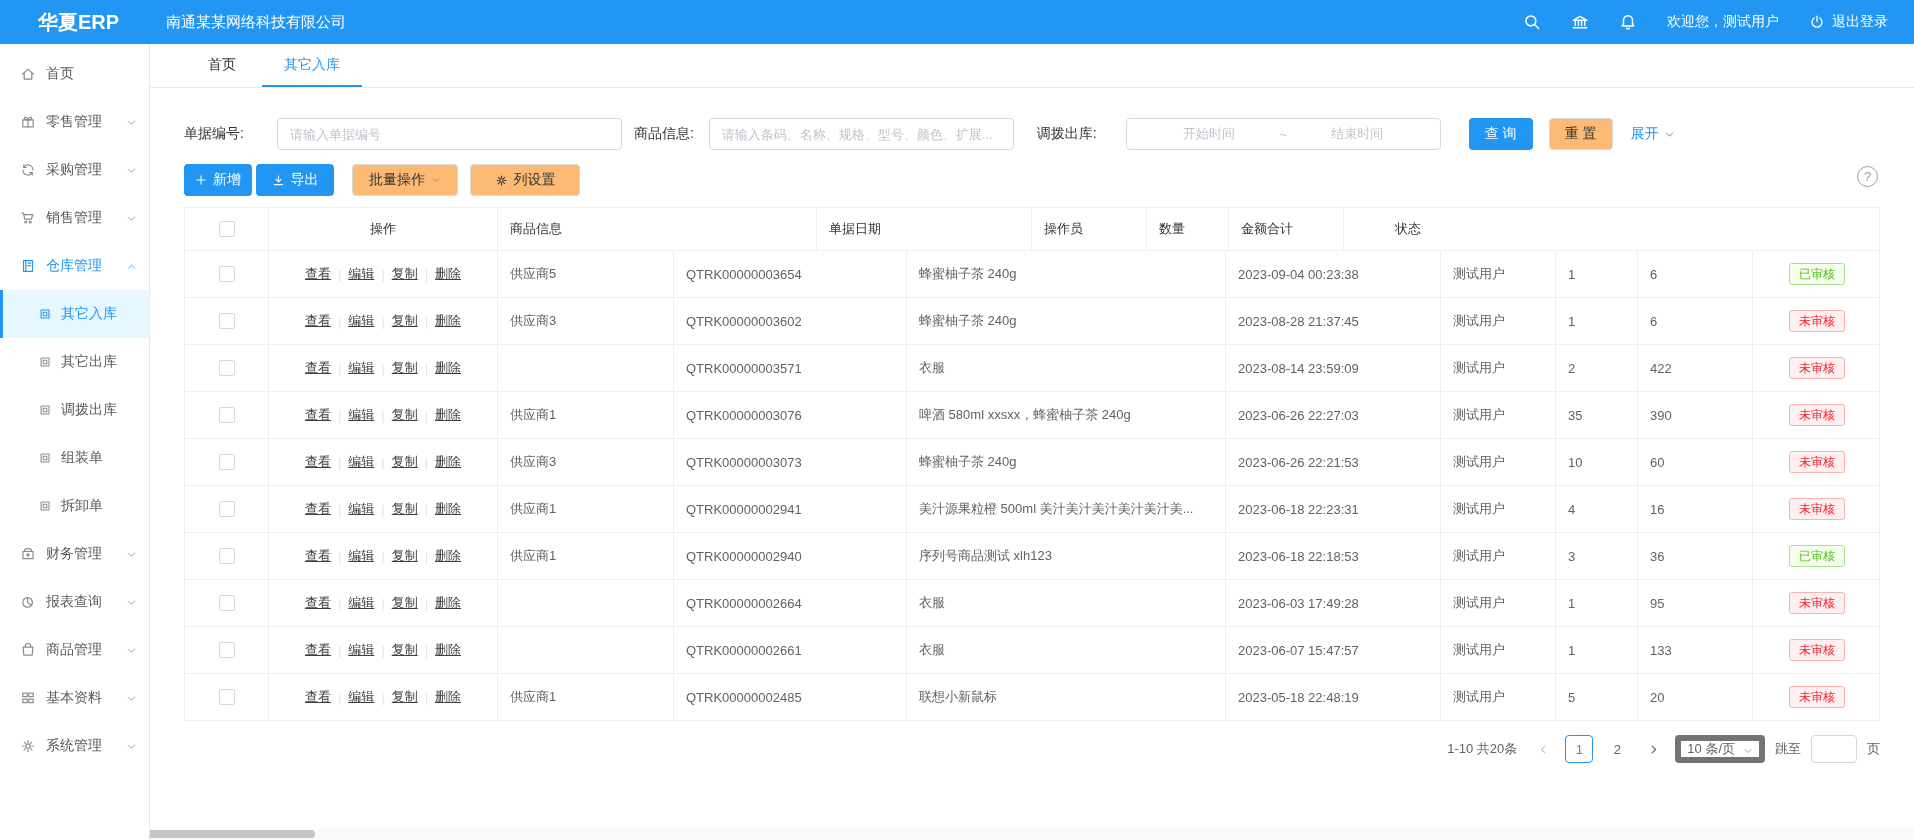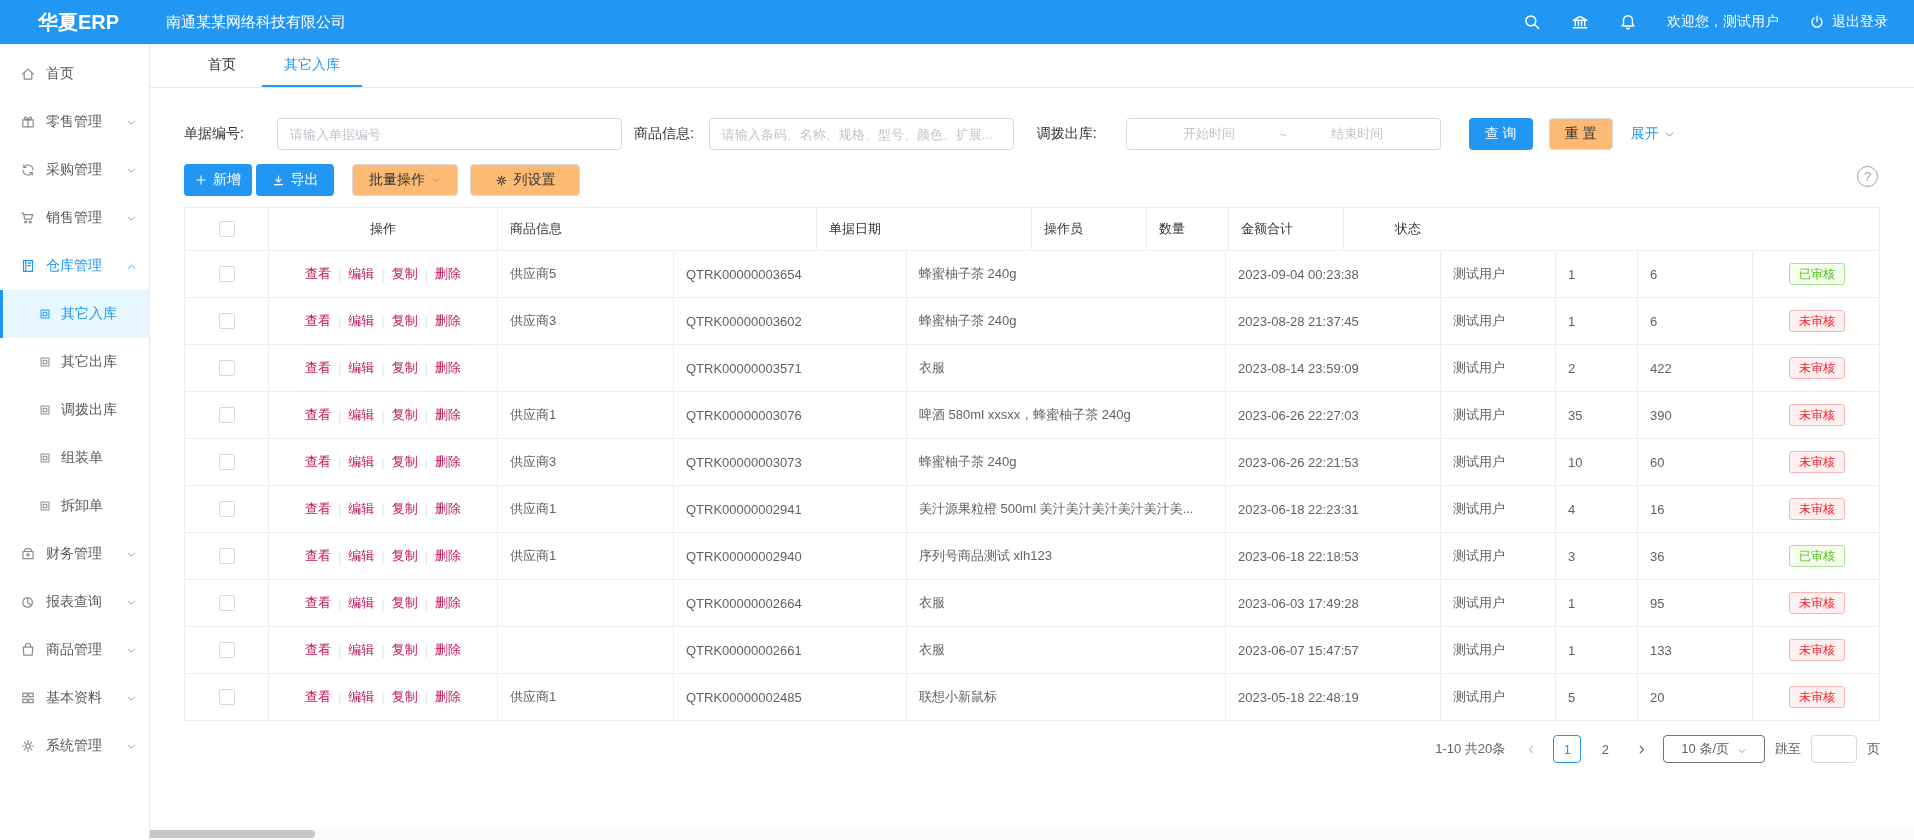--- a/index.html
+++ b/index.html
@@ -72,38 +72,38 @@
   
   .dtable{position:absolute;left:34px;top:163px;width:1696px;box-sizing:border-box;
           border:1px solid #ebeef5;border-bottom:none;font-size:13px;color:#606266;background:#fff;}
   .trow{display:flex;height:47px;border-bottom:1px solid #ebeef5;box-sizing:border-box;}
   .trow.thead{height:43px;color:#333;}
   .tcell{display:flex;align-items:center;padding:0 12px;box-sizing:border-box;height:100%;
          border-right:1px solid #ebeef5;overflow:hidden;white-space:nowrap;flex:none;}
   .tcell:last-child{border-right:none;}
   .tcell.center{justify-content:center;}
   .cbx{width:14px;height:14px;border:1px solid #d9d9d9;border-radius:2px;background:#fff;cursor:pointer;flex:none;}
-  .op-link{color:#be185d;cursor:pointer;}
+  .op-link{color:#404040;cursor:pointer;text-decoration:underline;}
   .op-sep{color:#dfe4ed;margin:0 7px;}
   .badge{padding:2px 9px;border-radius:3px;font-size:12px;border:1px solid;line-height:16px;}
   .badge.approved{color:#52c41a;border-color:#a7e08f;background:#f6ffed;}
   .badge.pending{color:#f5222d;border-color:#f8b4b4;background:#fef0f0;}
 
   
   .pagination{position:absolute;left:34px;top:691px;width:1696px;display:flex;justify-content:flex-end;
               align-items:center;gap:10px;font-size:13px;color:#606266;}
   .pg-arrow{width:24px;height:28px;display:inline-flex;align-items:center;justify-content:center;cursor:pointer;}
   .pg-arrow svg{width:11px;height:11px;stroke-width:1.6;fill:none;stroke-linecap:round;stroke-linejoin:round;}
   .pg-arrow.prev svg{stroke:#c0c4cc;}
   .pg-arrow.next svg{stroke:#606266;}
   .pg-num{min-width:28px;height:28px;display:inline-flex;align-items:center;justify-content:center;
           box-sizing:border-box;border-radius:4px;cursor:pointer;}
   .pg-num.active{border:1px solid #2196f3;color:#2196f3;background:#fff;}
-  .pg-size{height:28px;border:1px solid #737373;border-radius:4px;box-sizing:border-box;display:inline-flex;
-           align-items:center;gap:8px;padding:0 17px;cursor:pointer;}
+  .pg-size{height:28px;border:6px solid #737373;border-radius:4px;box-sizing:border-box;display:inline-flex;
+           align-items:center;gap:8px;padding:0 6px;cursor:pointer;}
   .pg-size .chev2{width:10px;height:10px;color:#8c8c8c;}
   .jump-input{width:46px;height:28px;border:1px solid #d9d9d9;border-radius:4px;box-sizing:border-box;outline:none;}
 
   
   .scroll-track{position:absolute;left:0;right:0;bottom:0;height:12px;background:#fafafa;}
   .scroll-thumb{position:absolute;left:2px;bottom:2px;width:313px;height:8px;border-radius:4px;
                 background:#c5c5c5;cursor:pointer;}
 </style>
 </head>
 <body>

